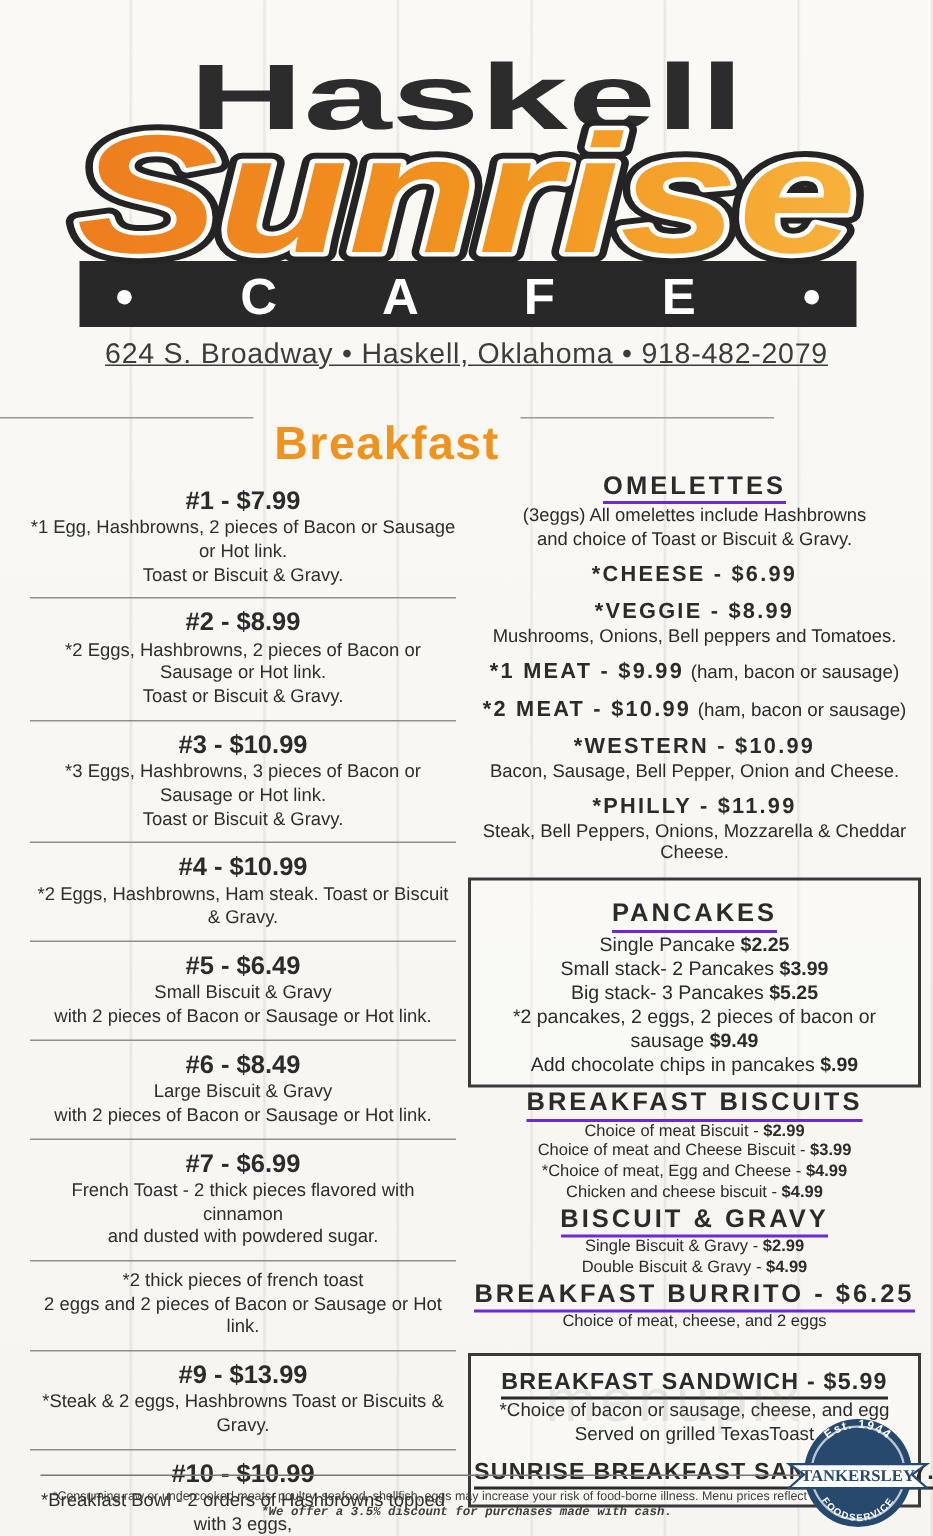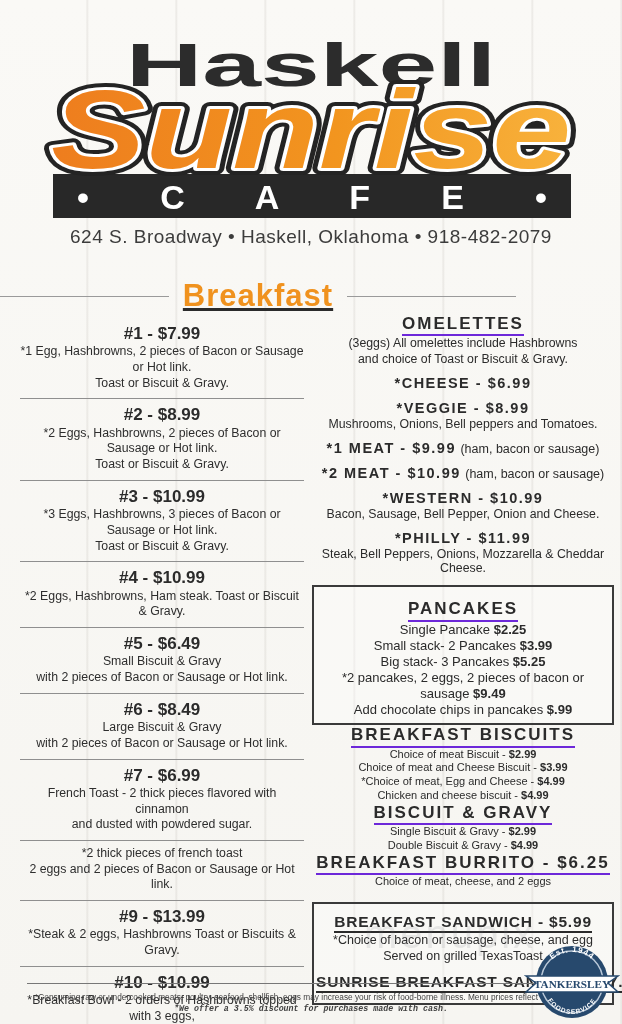--- a/index.html
+++ b/index.html
@@ -8,22 +8,22 @@
     font-family:"Liberation Sans", sans-serif;color:#2b2b2b;
     background-color:#f8f7f4;
     background-image:
       repeating-linear-gradient(90deg,
         rgba(110,100,90,0) 0px, rgba(110,100,90,0) 86px,
         rgba(110,100,90,0.12) 87px, rgba(110,100,90,0) 89px),
       linear-gradient(180deg,#faf9f6 0%,#f6f5f1 100%);
   }
   .logo-wrap{position:absolute;left:31px;top:16px;width:560px;height:206px;}
   .address{position:absolute;left:0;top:226px;width:622px;text-align:center;
-    font-size:19px;color:#3c3c3c;letter-spacing:.5px;}
-  .breakfast-row{position:absolute;left:0;top:278px;width:516px;display:flex;align-items:center;text-decoration:underline;}
+    font-size:19px;color:#3c3c3c;letter-spacing:.5px;text-decoration:underline;}
+  .breakfast-row{position:absolute;left:0;top:278px;width:516px;display:flex;}
   .breakfast-row .rule{flex:1;height:1px;background:#9a9a9a;}
   .breakfast-title{font-size:31px;font-weight:bold;color:#f0921e;padding:0 14px;letter-spacing:1px;}
 
   
   .left-col{position:absolute;left:20px;top:318px;width:284px;text-align:center;}
   .menu-item{padding:5px 0 7px 0;border-bottom:1px solid #8f8f8f;}
   .menu-item:last-of-type{border-bottom:none;}
   .menu-item .t{font-size:17px;font-weight:bold;line-height:1.25;}
   .menu-item .d{font-size:12.3px;line-height:1.28;color:#2e2e2e;}
 

